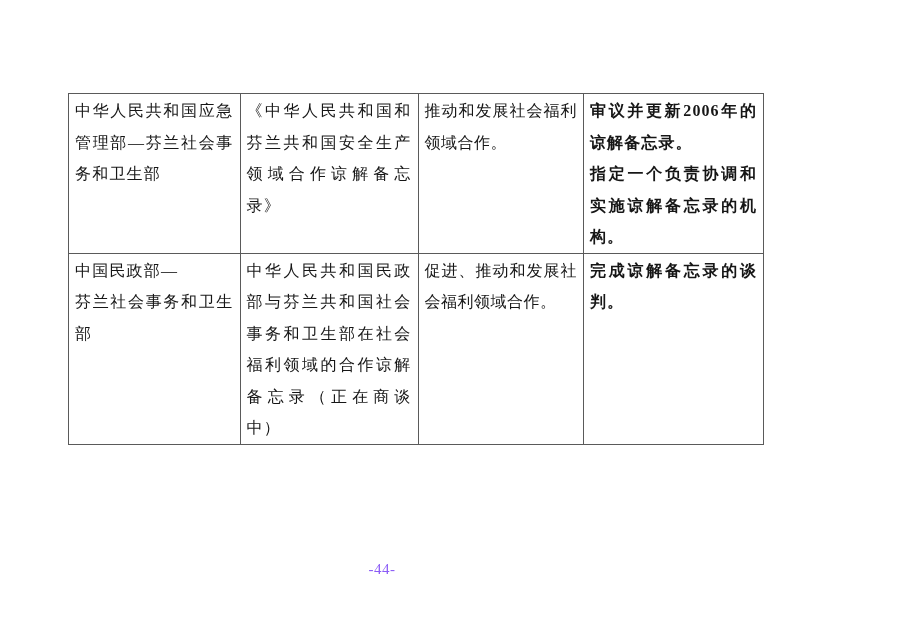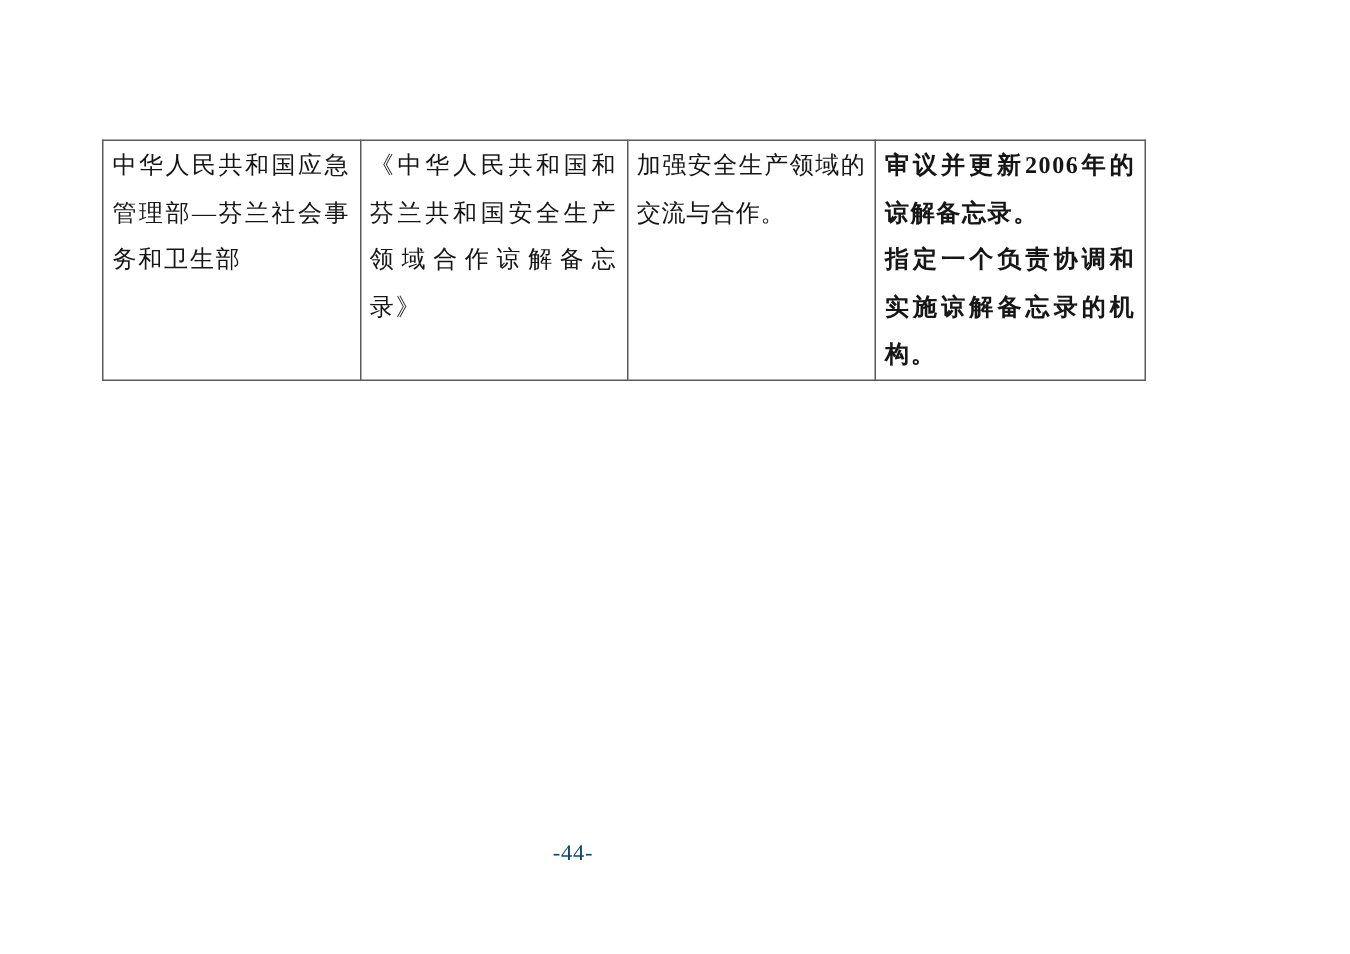--- a/index.html
+++ b/index.html
@@ -40,21 +40,21 @@
   td.c2 { letter-spacing: 1.2px; }
   td.c3 { letter-spacing: 0.5px; }
   td.c4 { letter-spacing: 1.1px; font-weight: bold; }
   .page-number {
     position: absolute;
     left: 0;
     right: 0;
     top: 561px;
     text-align: center;
     font-size: 15px;
-    color: #0c4a6e;
+    color: #8b5cf6;
     letter-spacing: 0.5px;
   }
 </style>
 </head>
 <body>
 
 <div class="page">
 
   <table class="mou-table">
     <colgroup>
@@ -65,25 +65,40 @@
     </colgroup>
     <tbody>
       <tr>
         <td class="c1">
           <p>中华人民共和国应急管理部—芬兰社会事务和卫生部</p>
         </td>
         <td class="c2">
           <p>《中华人民共和国和芬兰共和国安全生产领域合作谅解备忘录》</p>
         </td>
         <td class="c3">
-          <p>加强安全生产领域的交流与合作。</p>
+          <p>推动和发展社会福利领域合作。</p>
         </td>
         <td class="c4">
           <p>审议并更新2006年的谅解备忘录。</p>
           <p>指定一个负责协调和实施谅解备忘录的机构。</p>
+        </td>
+      </tr>
+      <tr>
+        <td class="c1">
+          <p>中国民政部—</p>
+          <p>芬兰社会事务和卫生部</p>
+        </td>
+        <td class="c2">
+          <p>中华人民共和国民政部与芬兰共和国社会事务和卫生部在社会福利领域的合作谅解备忘录（正在商谈中）</p>
+        </td>
+        <td class="c3">
+          <p>促进、推动和发展社会福利领域合作。</p>
+        </td>
+        <td class="c4">
+          <p>完成谅解备忘录的谈判。</p>
         </td>
       </tr>
     </tbody>
   </table>
 
   <div class="page-number">-44-</div>
 
 </div>
 
 </body></html>

